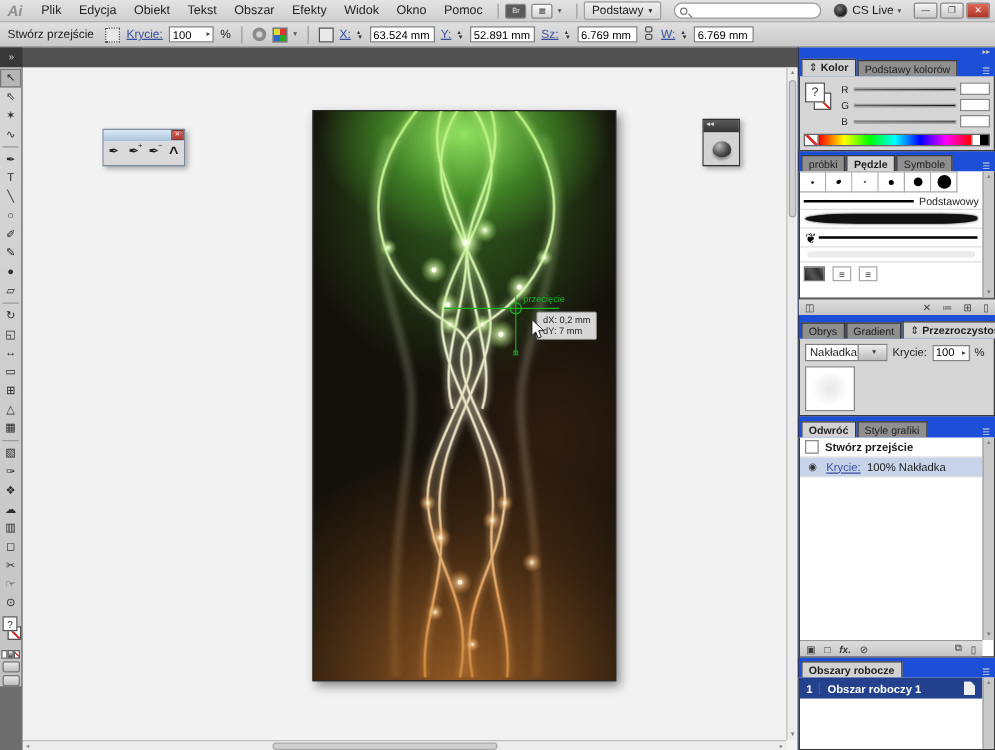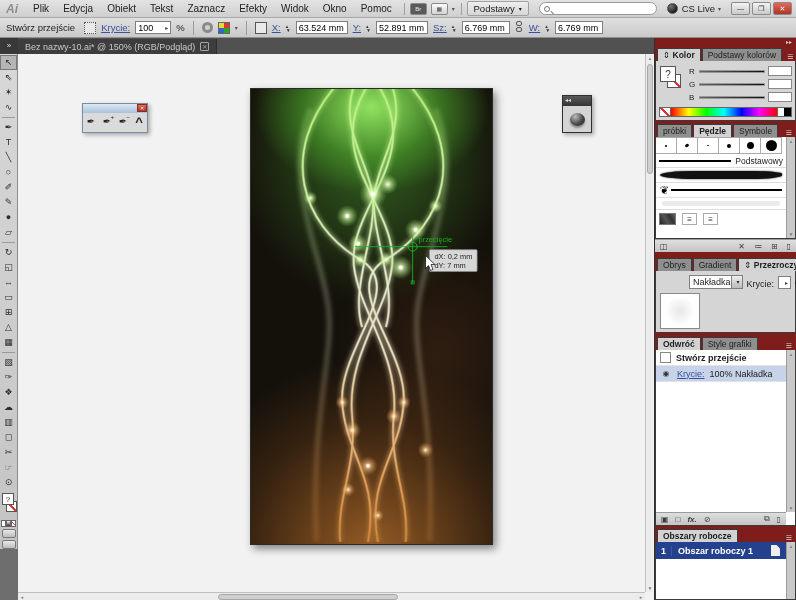--- a/index.html
+++ b/index.html
@@ -95,21 +95,21 @@
 
   
   .vscroll { position:absolute; top:0; right:1px; bottom:8px; width:8px; background:#ececec; border-left:1px solid #bfbfbf; }
   .hscroll { position:absolute; left:0; right:9px; bottom:0; height:8px; background:#ececec; border-top:1px solid #bfbfbf; }
   .sb-arrow { color:#7d7d7d; font-size:5px; text-align:center; line-height:8px; width:8px; height:8px; }
   .vthumb { position:absolute; top:10px; left:1px; width:6px; height:110px; background:#cfcfcf; border:1px solid #a8a8a8; border-radius:3px; }
   .hthumb { position:absolute; left:200px; top:1px; width:180px; height:6px; background:#cfcfcf; border:1px solid #a8a8a8; border-radius:3px; }
   .hscroll .sb-arrow { position:absolute; top:0; }
 
   
-  .dock { width:142px; background:#7f1d1d; display:flex; flex-direction:column; border-left:1px solid #2e2e2e; }
+  .dock { width:158px; background:#1d4ed8; display:flex; flex-direction:column; border-left:1px solid #2e2e2e; }
   .dock-top { height:9px; color:#ccc; font-size:6px; line-height:8px; text-align:right; padding-right:4px; }
   .ptabs { height:14px; display:flex; align-items:flex-end; padding-left:2px; }
   .ptab { font-size:8.5px; padding:1px 5px 1px 5px; background:#8f8f8f; color:#1e1e1e; border:1px solid #3a3a3a; border-bottom:none; margin-right:1px; white-space:nowrap; }
   .ptab.active { background:#d2d2d2; font-weight:bold; }
   .pmenu { margin-left:auto; color:#d5d5d5; font-size:7px; padding:0 4px; }
   .pc { border:1px solid #3a3a3a; border-top:none; }
   .pc-gray { background:#d5d5d5; }
   .pc-white { background:#ffffff; }
   .gap2 { height:2px; } .gap5 { height:5px; } .gap3 { height:3px; }
 
@@ -144,21 +144,21 @@
   .br-faint { height:12px; display:flex; align-items:center; padding:0 6px; border-bottom:1px solid #ddd; }
   .faint-stroke { flex:1; height:5px; background:#ebebeb; border-radius:3px; }
   .br-thumbs { height:18px; display:flex; gap:6px; align-items:center; padding:0 3px; }
   .thumb-img { width:17px; height:12px; background:linear-gradient(60deg,#222,#555 40%,#333 70%,#666); border:1px solid #777; }
   .thumb-pat { width:15px; height:12px; border:1px solid #aaa; background:#fff; font-size:8px; line-height:11px; text-align:center; color:#333; }
   .pbar { height:13px; background:linear-gradient(#dedede,#c4c4c4); border-top:1px solid #9a9a9a; display:flex; align-items:center; gap:9px; padding:0 5px; font-size:8px; color:#3c3c3c; }
   .pbar .sp { flex:1; }
 
   
   .tr-body { height:62px; padding:4px; }
-  .tr-row { display:flex; align-items:flex-end; gap:4px;margin-left:29px; }
+  .tr-row { display:flex; align-items:center; gap:4px; }
   .tr-select { width:66px; height:14px; background:#fff; border:1px solid #7f7f7f; display:flex; align-items:center; font-size:9px; }
   .tr-select span { flex:1; padding-left:3px; }
   .tr-dd { width:11px; height:12px; background:linear-gradient(#eee,#bbb); border-left:1px solid #7f7f7f; font-size:6px; text-align:center; line-height:12px; color:#333; }
   .tr-opacity { width:30px; }
   .tr-main { display:flex; margin-top:4px; gap:6px; }
   .tr-thumb { width:40px; height:36px; background:#fff; border:1px solid #888; position:relative; }
   .tr-thumb::after { content:""; position:absolute; inset:4px; border-radius:50%; background:radial-gradient(circle,#e7e7e7,#fff 75%); }
   .chk-col { display:flex; flex-direction:column; gap:4px; justify-content:center; }
   .chk { display:flex; align-items:center; gap:4px; color:#8a8a8a; font-size:8.5px; }
   .chk i { width:9px; height:9px; border:1px solid #999; background:#e9e9e9; }
@@ -191,21 +191,21 @@
 <body>
 
 <div class="app">
 
   <div class="menubar">
     <span class="ai-logo">Ai</span>
     <span class="menu-item">Plik</span>
     <span class="menu-item">Edycja</span>
     <span class="menu-item">Obiekt</span>
     <span class="menu-item">Tekst</span>
-    <span class="menu-item">Zaznacz</span>
+    <span class="menu-item">Obszar</span>
     <span class="menu-item">Efekty</span>
     <span class="menu-item">Widok</span>
     <span class="menu-item">Okno</span>
     <span class="menu-item">Pomoc</span>
     <span class="mb-sep"></span>
     <span class="mb-icon">Br</span>
     <span class="mb-icon mb-grid">▦</span>
     <span style="font-size:6px;color:#555;">▾</span>
     <span class="spacer"></span>
     <span class="mb-sep"></span>
@@ -277,24 +277,20 @@
     <span class="field" style="width:48px;">
         <input value="6.769 mm" style="">
       </span>
   </div>
 
   <div class="main">
     <div class="left-col">
 
       <div class="tabbar">
         <span class="tab-ovf">»</span>
-        <span class="dtab inactive">
-          <span>Bez nazwy-10.ai* @ 150% (RGB/Podgląd)</span>
-          <span class="tab-x">✕</span>
-        </span>
       </div>
 
       <div class="workarea">
 
         <div class="toolbar">
           <div class="tools-block">
             <div class="tool sel">↖</div>
             <div class="tool">⇖</div>
             <div class="tool">✶</div>
             <div class="tool">∿</div>

